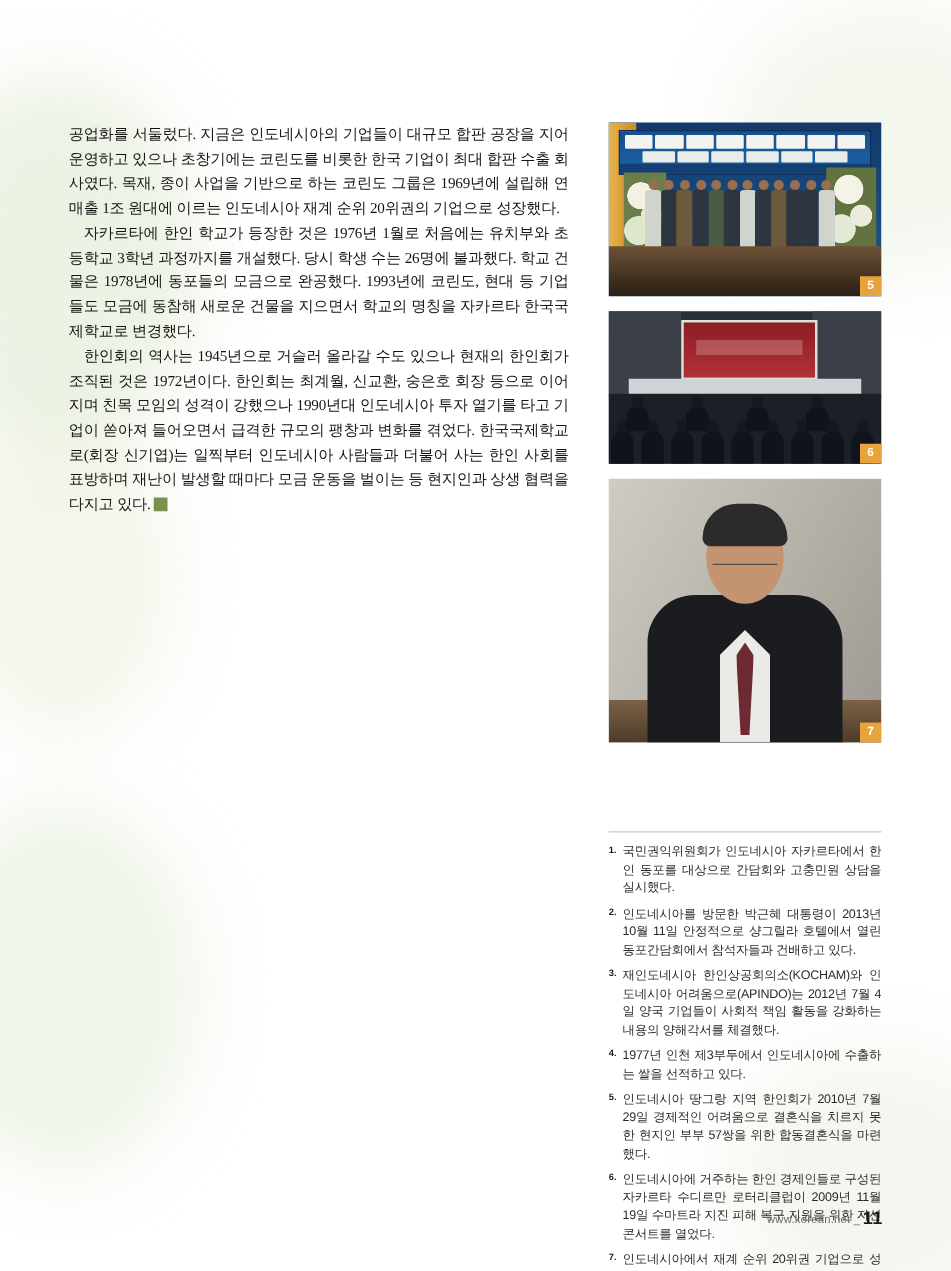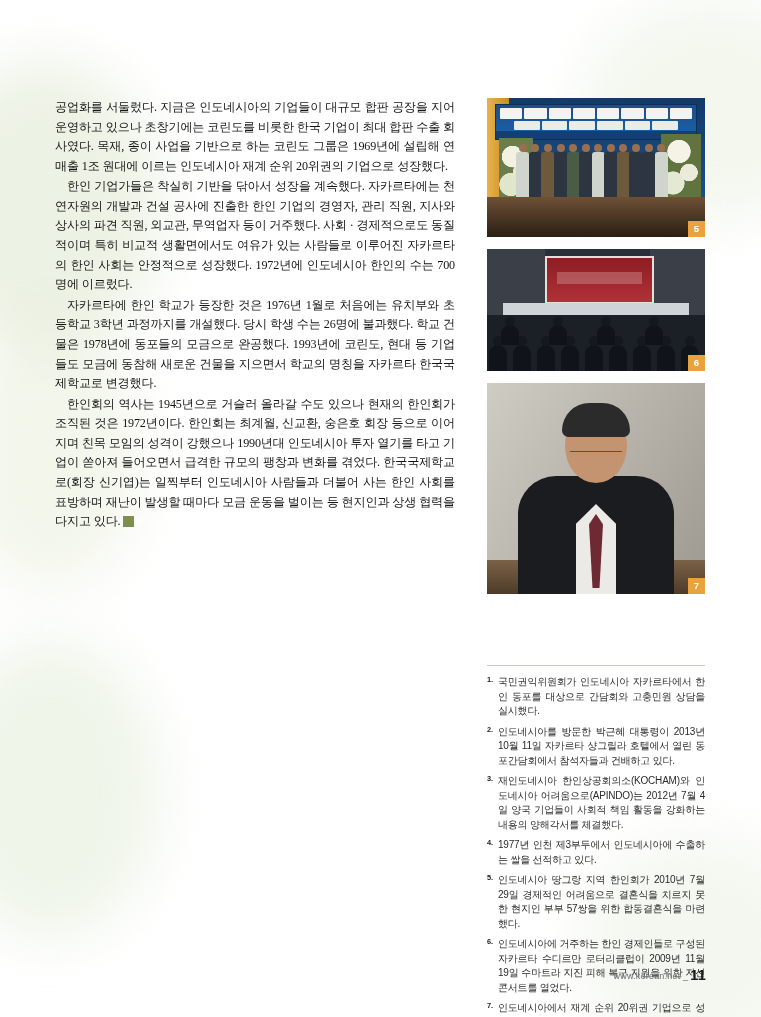--- a/index.html
+++ b/index.html
@@ -270,21 +270,20 @@
 <div class="page">
 
   <div class="blob b1"></div>
   <div class="blob b2"></div>
   <div class="blob b3"></div>
   <div class="blob b4"></div>
   <div class="blob b5"></div>
 
   <div class="text-col">
     <p class="para first">공업화를 서둘렀다. 지금은 인도네시아의 기업들이 대규모 합판 공장을 지어 운영하고 있으나 초창기에는 코린도를 비롯한 한국 기업이 최대 합판 수출 회사였다. 목재, 종이 사업을 기반으로 하는 코린도 그룹은 1969년에 설립해 연매출 1조 원대에 이르는 인도네시아 재계 순위 20위권의 기업으로 성장했다.</p>
-    <p class="para">한인 기업가들은 착실히 기반을 닦아서 성장을 계속했다. 자카르타에는 천연자원의 개발과 건설 공사에 진출한 한인 기업의 경영자, 관리 직원, 지사와 상사의 파견 직원, 외교관, 무역업자 등이 거주했다. 사회 · 경제적으로도 동질적이며 특히 비교적 생활면에서도 여유가 있는 사람들로 이루어진 자카르타의 한인 사회는 안정적으로 성장했다. 1972년에 인도네시아 한인의 수는 700명에 이르렀다.</p>
     <p class="para">자카르타에 한인 학교가 등장한 것은 1976년 1월로 처음에는 유치부와 초등학교 3학년 과정까지를 개설했다. 당시 학생 수는 26명에 불과했다. 학교 건물은 1978년에 동포들의 모금으로 완공했다. 1993년에 코린도, 현대 등 기업들도 모금에 동참해 새로운 건물을 지으면서 학교의 명칭을 자카르타 한국국제학교로 변경했다.</p>
     <p class="para"><span>한인회의 역사는 1945년으로 거슬러 올라갈 수도 있으나 현재의 한인회가 조직된 것은 1972년이다. 한인회는 최계월, 신교환, 숭은호 회장 등으로 이어지며 친목 모임의 성격이 강했으나 1990년대 인도네시아 투자 열기를 타고 기업이 쏟아져 들어오면서 급격한 규모의 팽창과 변화를 겪었다. 한국국제학교로(회장 신기엽)는 일찍부터 인도네시아 사람들과 더불어 사는 한인 사회를 표방하며 재난이 발생할 때마다 모금 운동을 벌이는 등 현지인과 상생 협력을 다지고 있다.</span><span class="endmark">초</span></p>
   </div>
 
   <div class="photo-col">
 
     <div class="photo ph5">
       <div class="curtain-l"></div>
       <div class="banner">
         <div class="logos">
@@ -364,21 +363,21 @@
 
   </div>
 
   <div class="notes">
     <div class="note">
       <span class="n">1.</span>
       <span class="t">국민권익위원회가 인도네시아 자카르타에서 한인 동포를 대상으로 간담회와 고충민원 상담을 실시했다.</span>
     </div>
     <div class="note">
       <span class="n">2.</span>
-      <span class="t">인도네시아를 방문한 박근혜 대통령이 2013년 10월 11일 자카르타 샹그릴라 호텔에서 열린 동포간담회에서 참석자들과 건배하고 있다.</span>
+      <span class="t">인도네시아를 방문한 박근혜 대통령이 2013년 10월 11일 안정적으로 샹그릴라 호텔에서 열린 동포간담회에서 참석자들과 건배하고 있다.</span>
     </div>
     <div class="note">
       <span class="n">3.</span>
       <span class="t">재인도네시아 한인상공회의소(KOCHAM)와 인도네시아 어려움으로(APINDO)는 2012년 7월 4일 양국 기업들이 사회적 책임 활동을 강화하는 내용의 양해각서를 체결했다.</span>
     </div>
     <div class="note">
       <span class="n">4.</span>
       <span class="t">1977년 인천 제3부두에서 인도네시아에 수출하는 쌀을 선적하고 있다.</span>
     </div>
     <div class="note">

